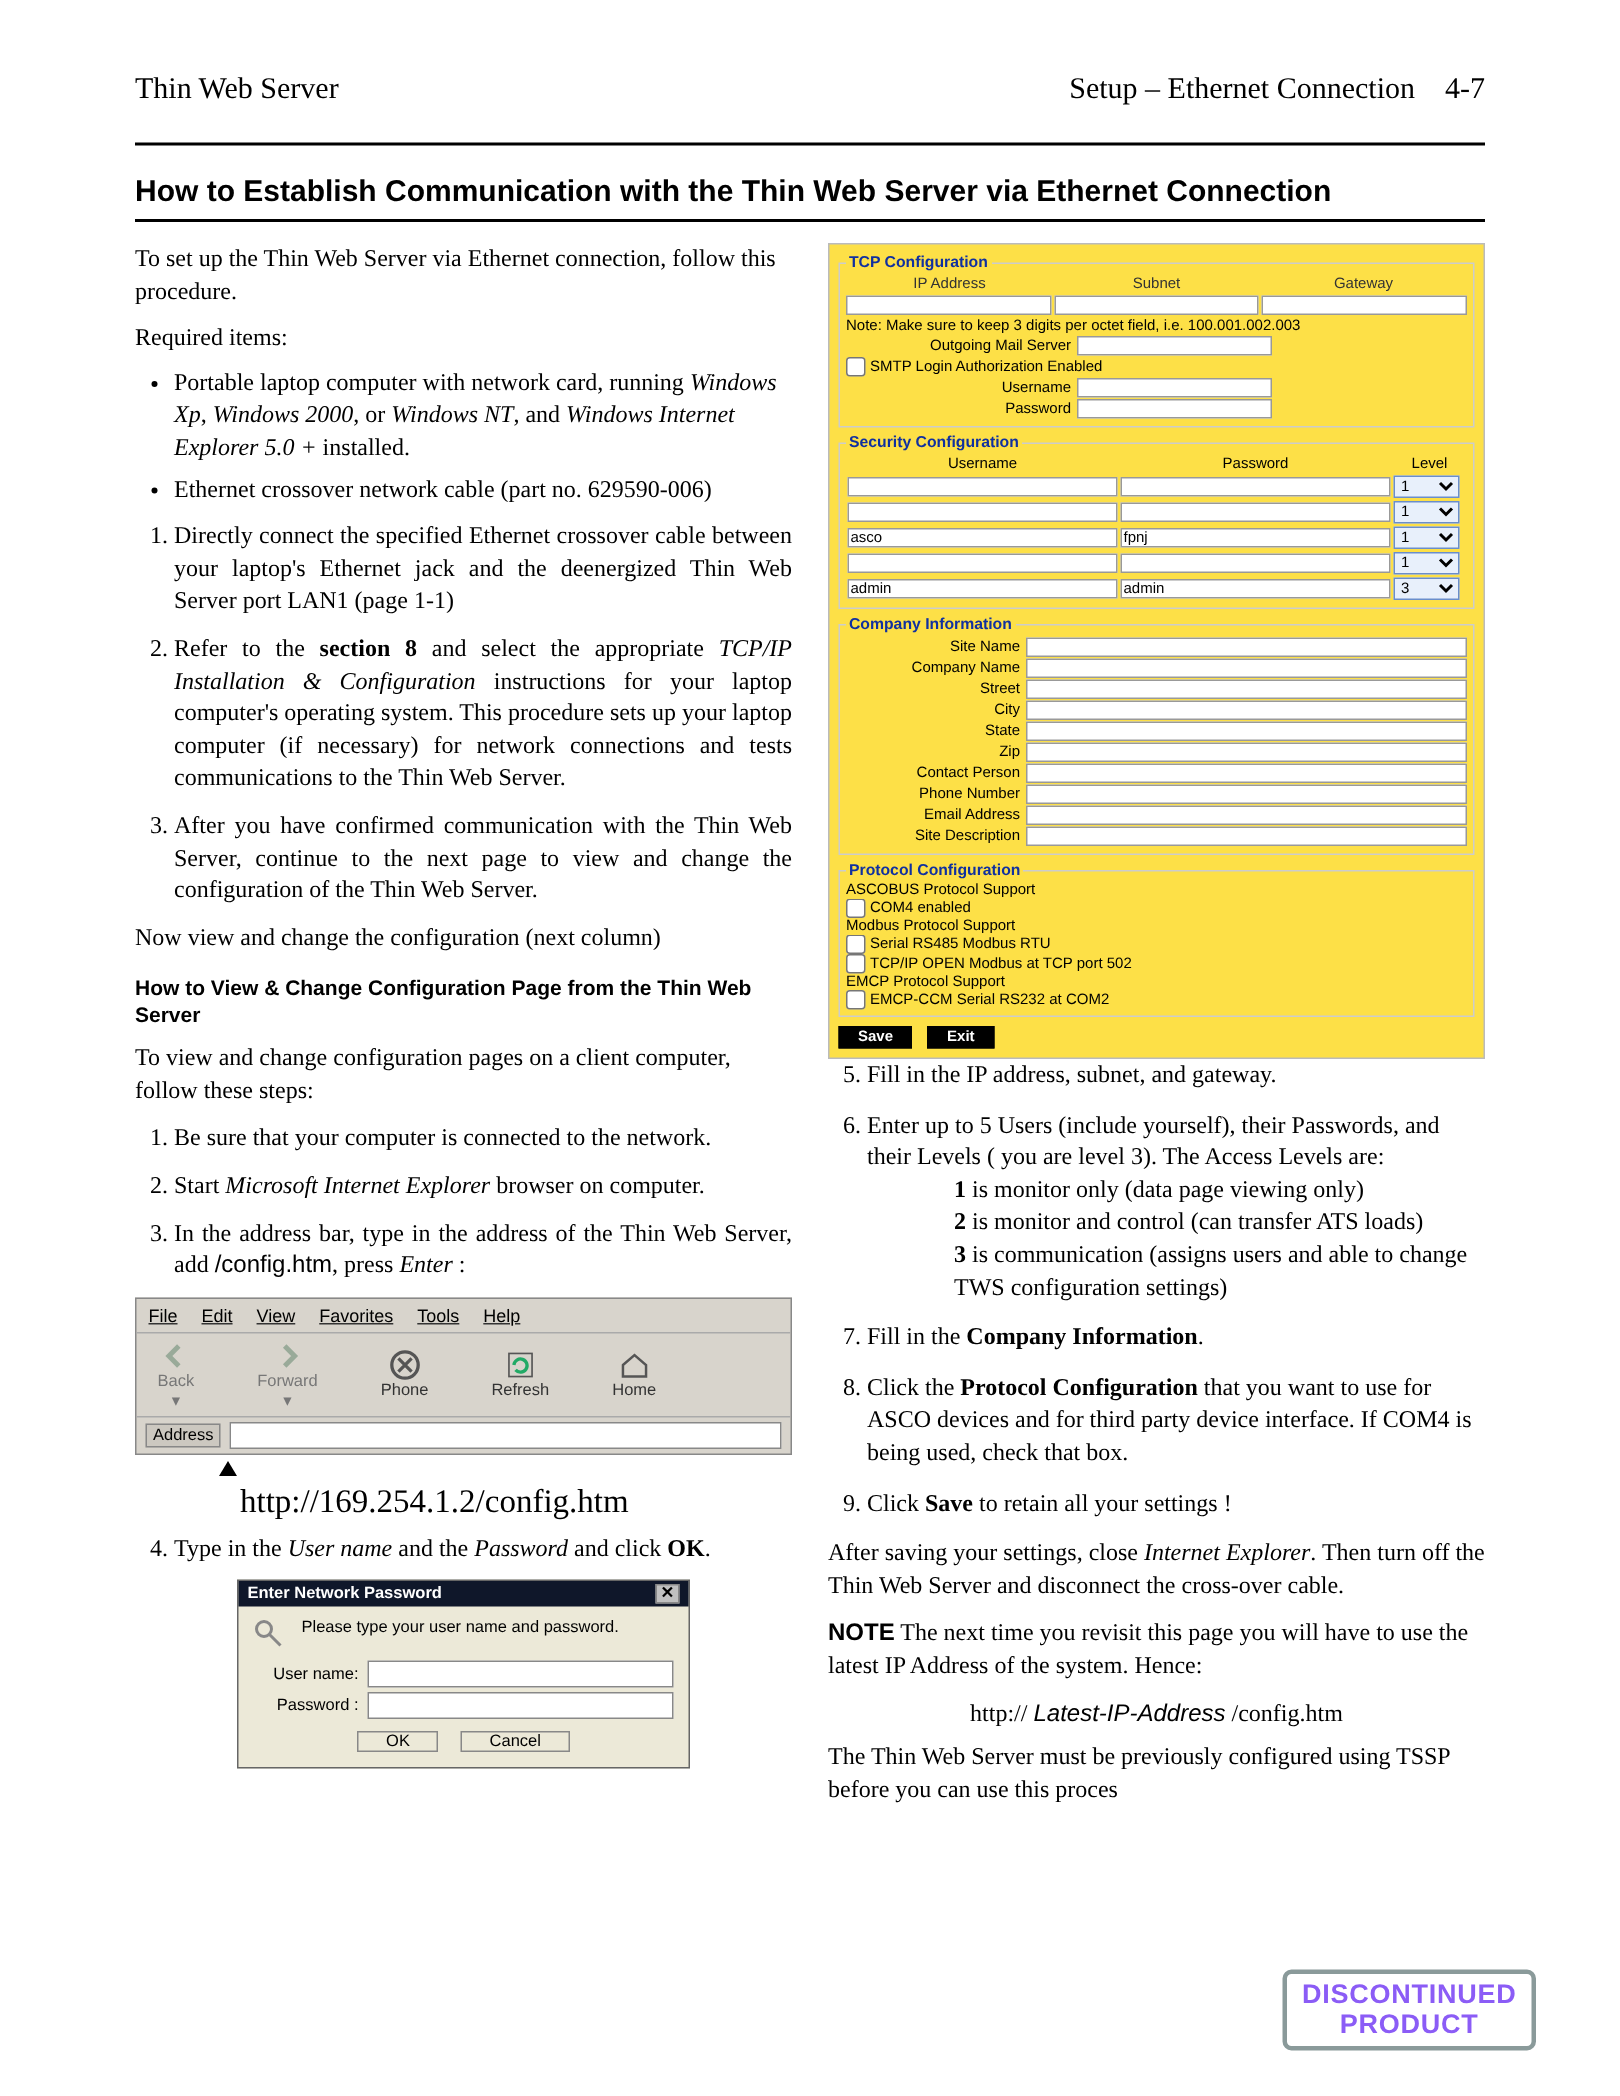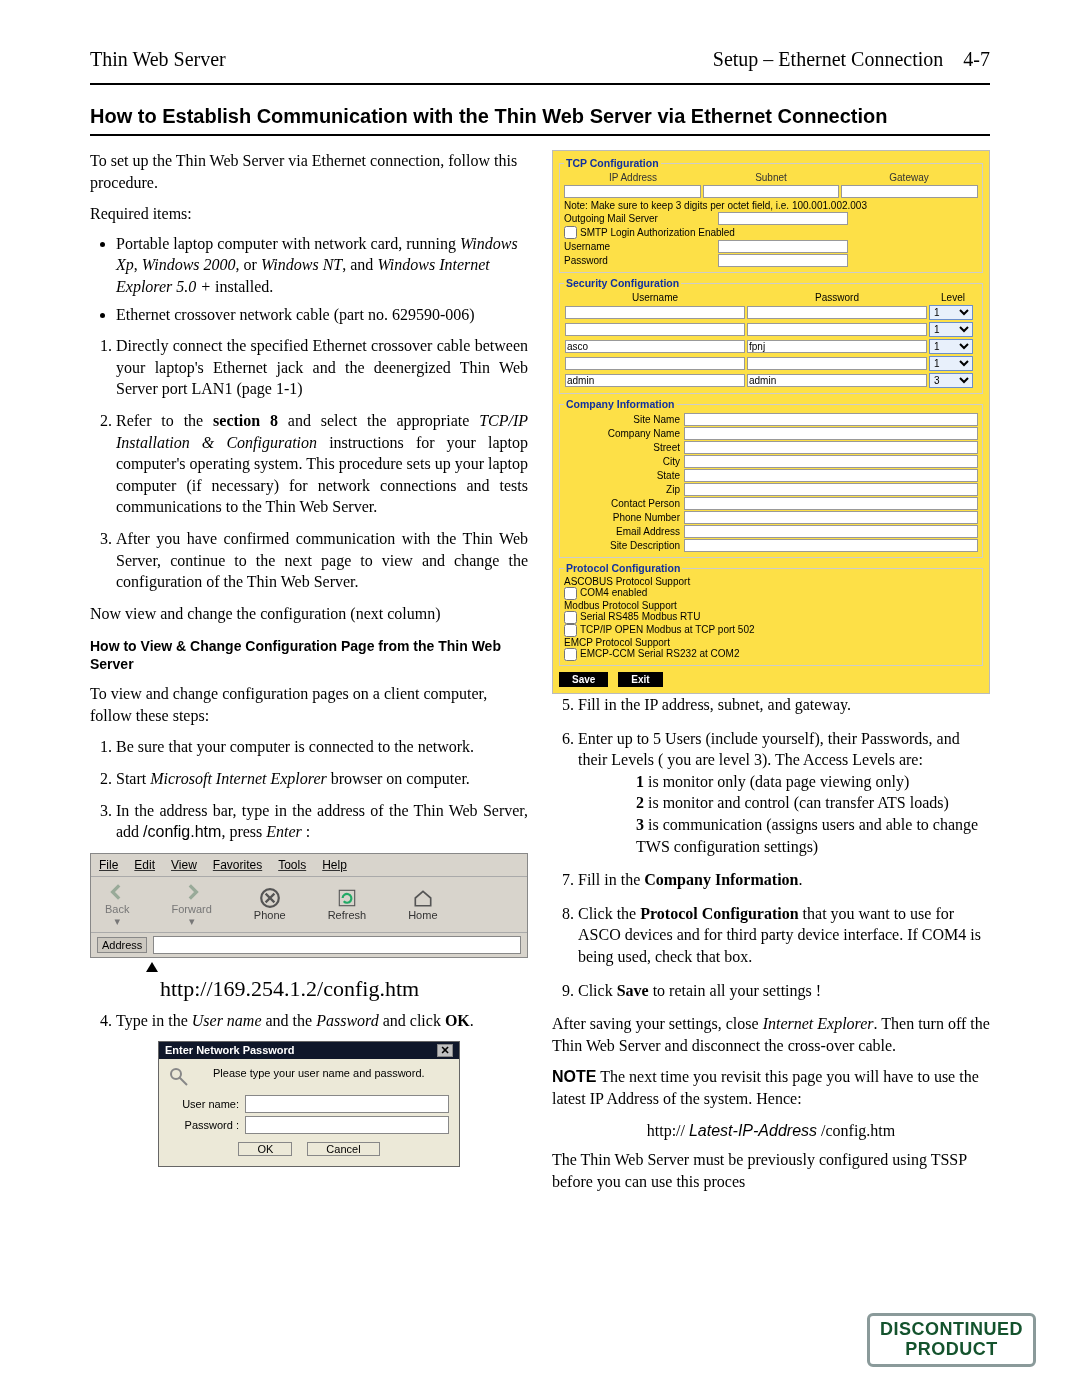--- a/index.html
+++ b/index.html
@@ -1,17 +1,17 @@
 <!DOCTYPE html>
 <html><head>
 <meta charset="utf-8">
 <style>
 body{margin:0;padding:0;background:#fff;font-family:"Times New Roman",serif;color:#000;font-size:16px}
 .page{width:1080px;height:1397px;position:relative;padding:48px 90px 40px;box-sizing:border-box}
-.hdr{display:flex;justify-content:space-between;font-size:20px;margin-bottom:12px}
+.hdr{display:flex;justify-content:space-between;font-size:20px;margin-bottom:24px}
 .hr{border:none;border-top:2px solid #000;margin:0 0 20px}
 .title{font-family:Arial,sans-serif;font-weight:bold;font-size:20px;border-bottom:2px solid #000;padding-bottom:6px;margin-bottom:14px}
 .cols{display:flex;gap:24px}
 .col{flex:1;min-width:0}
 p{margin:0 0 10px;line-height:1.35}
 .required{margin:4px 0 8px}
 ul.b{list-style:disc;margin:0 0 10px 26px;padding:0}
 ul.b li{margin-bottom:6px;line-height:1.35}
 ol.n{margin:0 0 10px 26px;padding:0}
 ol.n li{margin-bottom:10px;line-height:1.35;text-align:justify}
@@ -40,47 +40,47 @@
 .cfgUrl{font-size:22px;margin:4px 0 8px 70px}
 
 .loginWrap{display:flex;justify-content:center;margin-top:6px}
 .login{width:300px;background:#ece9d8;border:1px solid #666;font-family:Tahoma,sans-serif;font-size:11px}
 .loginT{background:#0f172a;color:#fff;padding:2px 6px;font-weight:bold;display:flex;justify-content:space-between}
 .loginT .x{background:#c0c0c0;color:#000;width:14px;text-align:center;border:1px solid #888;line-height:11px}
 .loginBody{padding:8px 10px 10px}
 .loginRow{display:flex;align-items:center;margin:3px 0}
 .loginRow .lab{width:70px;text-align:right;margin-right:6px}
 .loginRow input{flex:1;height:14px;border:1px solid #888}
-.keyLine{display:flex;align-items:flex-start;gap:22px;margin-bottom:6px}
+.keyLine{display:flex;align-items:flex-start;gap:10px;margin-bottom:6px}
 .btnRow{text-align:center;margin-top:8px}
 .btnRow button{font-size:11px;padding:0 18px;margin:0 6px;background:#ece9d8;border:1px solid #888}
 
 .cfg{background:#fde047;border:1px solid #bbb;font-family:Arial,sans-serif;font-size:10px;padding:4px 6px}
 .cfg fieldset{border:1px solid #ccc;margin:2px 0 4px;padding:2px 4px 4px}
 .cfg legend{color:#1030a0;font-weight:bold;font-size:10.5px;padding:0 2px}
 .cfg input[type=text]{border:1px solid #999;height:13px;font-size:10px;padding:0 1px;box-sizing:border-box;background:#fff}
 .cfg select{border:1px solid #6a8ecb;height:15px;font-size:10px;background:#e8f0fb}
 .cfg .row{display:flex;align-items:center;margin:1px 0}
-.cfg .lab{margin-right:4px}
+.cfg .lab{text-align:right;margin-right:4px}
 .tcpHdr{display:flex;margin:1px 0 2px}
 .tcpHdr span{flex:1;text-align:center;color:#333}
 .tcpInputs{display:flex;gap:2px;margin-bottom:2px}
 .tcpInputs input{flex:1}
 .secTable{width:100%;border-collapse:collapse}
 .secTable th{font-weight:normal;text-align:center;padding-bottom:1px}
 .secTable td{padding:1px}
 .secTable input{width:100%}
 .secTable select{width:44px}
 .coRow{display:flex;align-items:center;margin:1px 0}
 .coRow label{width:116px;text-align:right;margin-right:4px}
 .coRow input{flex:1}
 .saveExit{display:flex;gap:10px;margin:6px 0 2px}
 .saveExit button{background:#000;color:#fff;border:1px solid #000;font-family:Arial,sans-serif;font-size:10px;font-weight:bold;padding:1px 12px}
 .chk{margin:0 3px 0 0;vertical-align:middle}
-.stamp{position:absolute;right:44px;bottom:30px;border:3px solid #8a9a9a;border-radius:6px;color:#14532d;font-family:Arial,sans-serif;font-weight:bold;font-size:18px;text-align:center;padding:4px 10px;line-height:1.1;letter-spacing:.5px}
+.stamp{position:absolute;right:56px;bottom:30px;border:3px solid #8a9a9a;border-radius:6px;color:#8b5cf6;font-family:Arial,sans-serif;font-weight:bold;font-size:18px;text-align:center;padding:4px 10px;line-height:1.1;letter-spacing:.5px}
 </style>
 </head>
 <body>
 
 <div class="page">
  <div class="hdr">
   <span>Thin Web Server</span>
   <span><span>Setup – Ethernet Connection</span>&nbsp;&nbsp;&nbsp;&nbsp;<span>4-7</span></span>
  </div>
  <hr class="hr">

